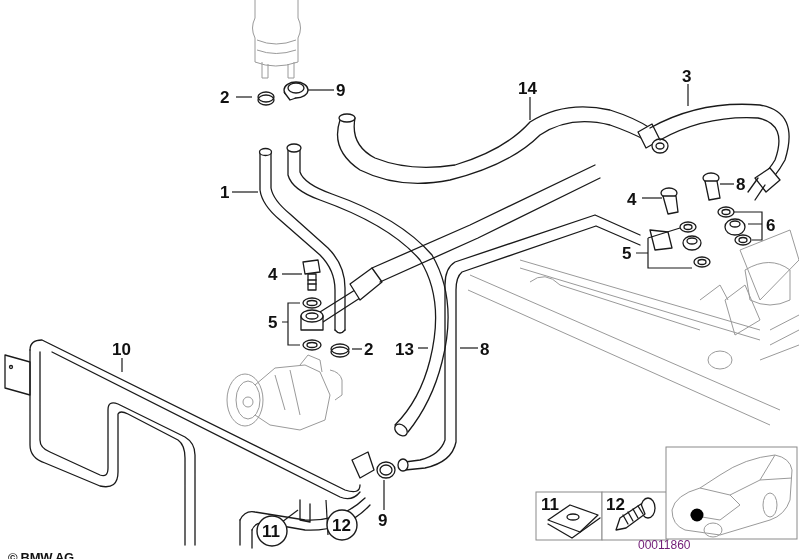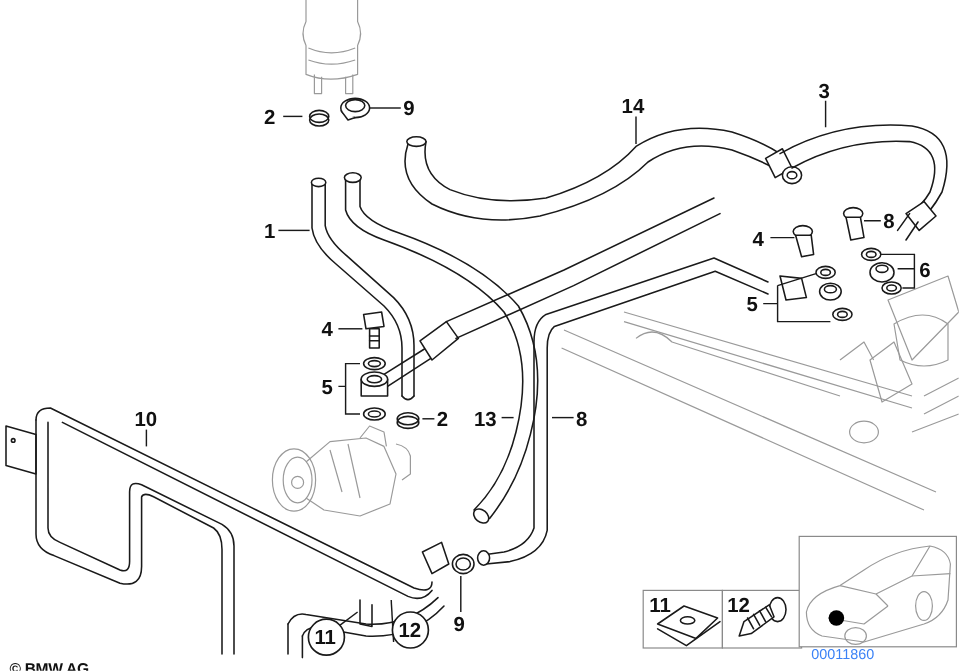--- a/index.html
+++ b/index.html
@@ -9,21 +9,21 @@
   .ln   { fill: none; stroke: #1a1a1a; stroke-width: 1.3; stroke-linecap: round; stroke-linejoin: round; }
   .lnf  { fill: #ffffff; stroke: #1a1a1a; stroke-width: 1.3; stroke-linejoin: round; }
   .gray { fill: none; stroke: #9a9a9a; stroke-width: 1; stroke-linejoin: round; }
   .grayf{ fill: #ffffff; stroke: #9a9a9a; stroke-width: 1; }
   .lead { fill: none; stroke: #1a1a1a; stroke-width: 1.2; }
   .callout { font-family: "Liberation Sans", sans-serif; font-weight: bold; font-size: 17px; fill: #111; }
   .circ { fill: #ffffff; stroke: #1a1a1a; stroke-width: 1.4; }
   .boxline { fill: #ffffff; stroke: #8a8a8a; stroke-width: 1; }
   .footer-text { position: absolute; font-family: "Liberation Sans", sans-serif; color: #111; }
   #copyright { left: 8px; top: 538px; font-size: 13px; font-weight: bold; letter-spacing: -0.3px; margin-top: 12px; }
-  #diagram-number { left: 676px; top: 538px; font-size: 12px; color: #3b82f6; }
+  #diagram-number { left: 638px; top: 538px; font-size: 12px; color: #701a75; }
 </style>
 </head>
 <body>
 
 <svg id="diagram" width="799" height="559" viewBox="0 0 799 559" xmlns="http://www.w3.org/2000/svg">
 
   <g>
     <path class="gray" d="M470 275 L780 410 M468 290 L770 425"></path>
     <path class="gray" d="M520 260 L760 330 M520 268 L760 340"></path>
     <path class="gray" d="M530 282 Q545 270 560 285 L700 330"></path>

